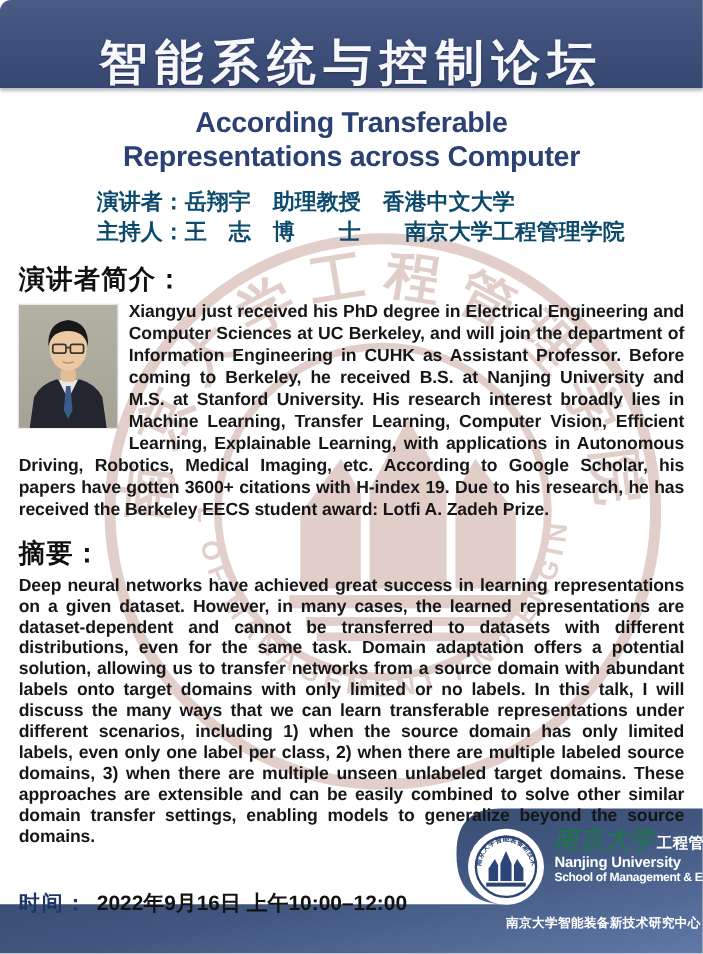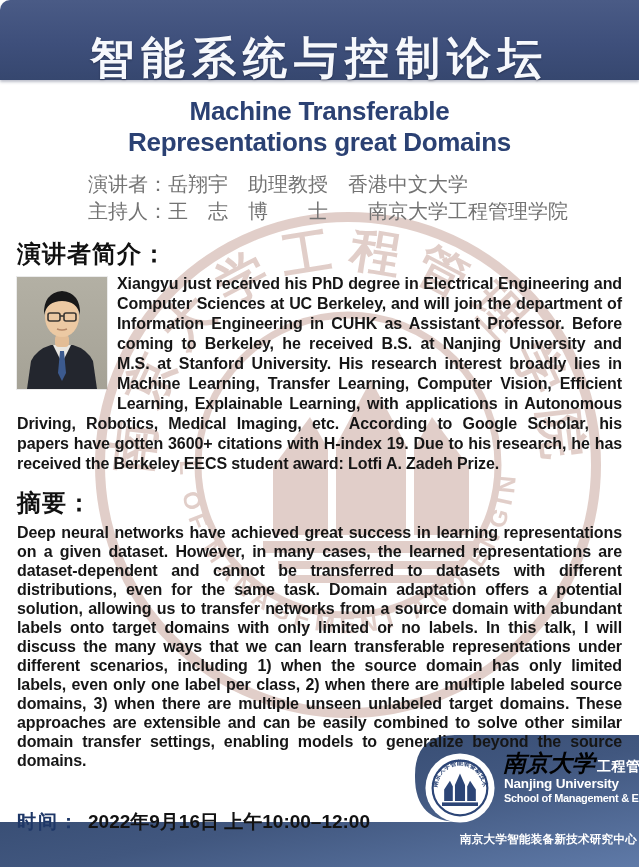--- a/index.html
+++ b/index.html
@@ -21,21 +21,21 @@
     letter-spacing:7px;line-height:1;text-shadow:0 1px 2px rgba(0,0,20,.35);
   }
   
   .watermark{position:absolute;left:88px;top:205px;z-index:0;pointer-events:none;}
   
   .content{position:relative;z-index:2;}
   .talk-title{
     margin-top:16px;text-align:center;color:#2b4173;font-weight:bold;
     font-size:26px;line-height:31px;letter-spacing:-.3px;
   }
-  .meta{margin-top:13px;padding-left:88px;color:#737373;font-weight:normal;
+  .meta{margin-top:13px;padding-left:88px;color:#0c4a6e;font-weight:bold;
     font-size:20px;line-height:27px;}
   .section-heading{
     margin:13px 0 4px 0;padding-left:17px;color:#111;
     font-size:24px;font-weight:bold;letter-spacing:1px;
   }
   .bio,.abstract{
     padding:0 17px;color:#161616;text-align:justify;
     font-size:16px;font-weight:600;letter-spacing:-.1px;
   }
   .bio{line-height:20px;}
@@ -46,21 +46,21 @@
   }
   
   .details{margin-top:36px;padding-left:17px;font-size:19px;font-weight:bold;line-height:31px;}
   .details .lbl{color:#1e3767;letter-spacing:2px;}
   .details .val{color:#121212;margin-left:8px;}
   
   .footer-shape{position:absolute;left:0;top:0;z-index:1;}
   .footer-content{position:absolute;z-index:4;left:0;top:0;width:639px;height:867px;pointer-events:none;}
   .nju-logo{position:absolute;left:424px;top:752px;}
   .f-row1{position:absolute;left:503px;top:748px;color:#fff;white-space:nowrap;}
-  .univ-script{font-family:"DejaVu Serif",serif;font-style:italic;font-weight:bold;font-size:23px;color:#000000;}
+  .univ-script{font-family:"DejaVu Serif",serif;font-style:italic;font-weight:normal;font-size:23px;color:#15803d;}
   .school-cn{font-size:14px;font-weight:bold;color:#fff;margin-left:2px;letter-spacing:.5px;}
   .f-row2{position:absolute;left:504px;top:776px;color:#fff;font-size:13.5px;font-weight:bold;letter-spacing:-.2px;white-space:nowrap;}
   .f-row3{position:absolute;left:504px;top:792px;color:#fff;font-size:11px;font-weight:bold;letter-spacing:-.3px;white-space:nowrap;}
   .f-row4{position:absolute;left:460px;top:832px;color:#fff;font-size:11.5px;font-weight:bold;letter-spacing:.3px;white-space:nowrap;}
 </style>
 </head>
 <body>
 
 <div class="poster">
 
@@ -89,22 +89,22 @@
         <rect x="175" y="336" width="216" height="12"></rect>
         <rect x="190" y="356" width="186" height="8"></rect>
         <rect x="200" y="370" width="166" height="8"></rect>
       </g>
     </g>
   </svg>
 
   <main class="content">
 
     <div class="talk-title">
-      <div>Machine Transferable</div>
-      <div>Representations great Domains</div>
+      <div>According Transferable</div>
+      <div>Representations across Computer</div>
     </div>
 
     <div class="meta">
       <div><span>演讲者：</span><span>岳翔宇　助理教授　香港中文大学</span></div>
       <div><span>主持人：</span><span>王　志　博　　士　　南京大学工程管理学院</span></div>
     </div>
 
     <h2 class="section-heading">演讲者简介：</h2>
 
     <div class="bio">

